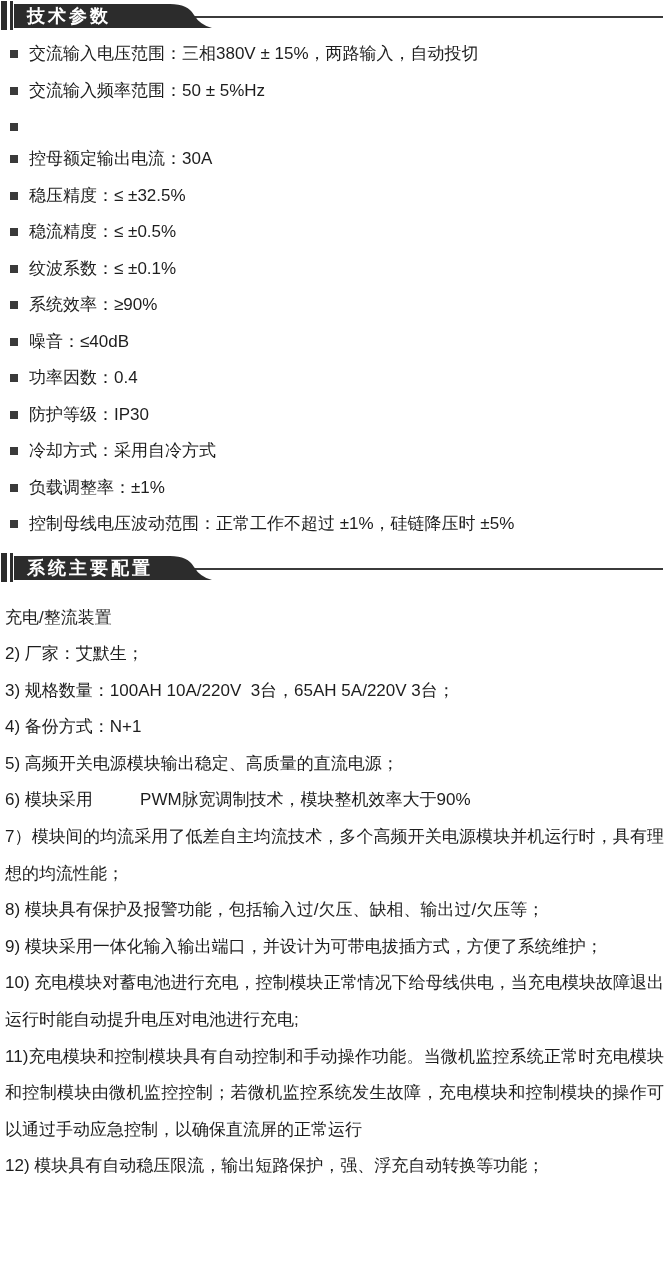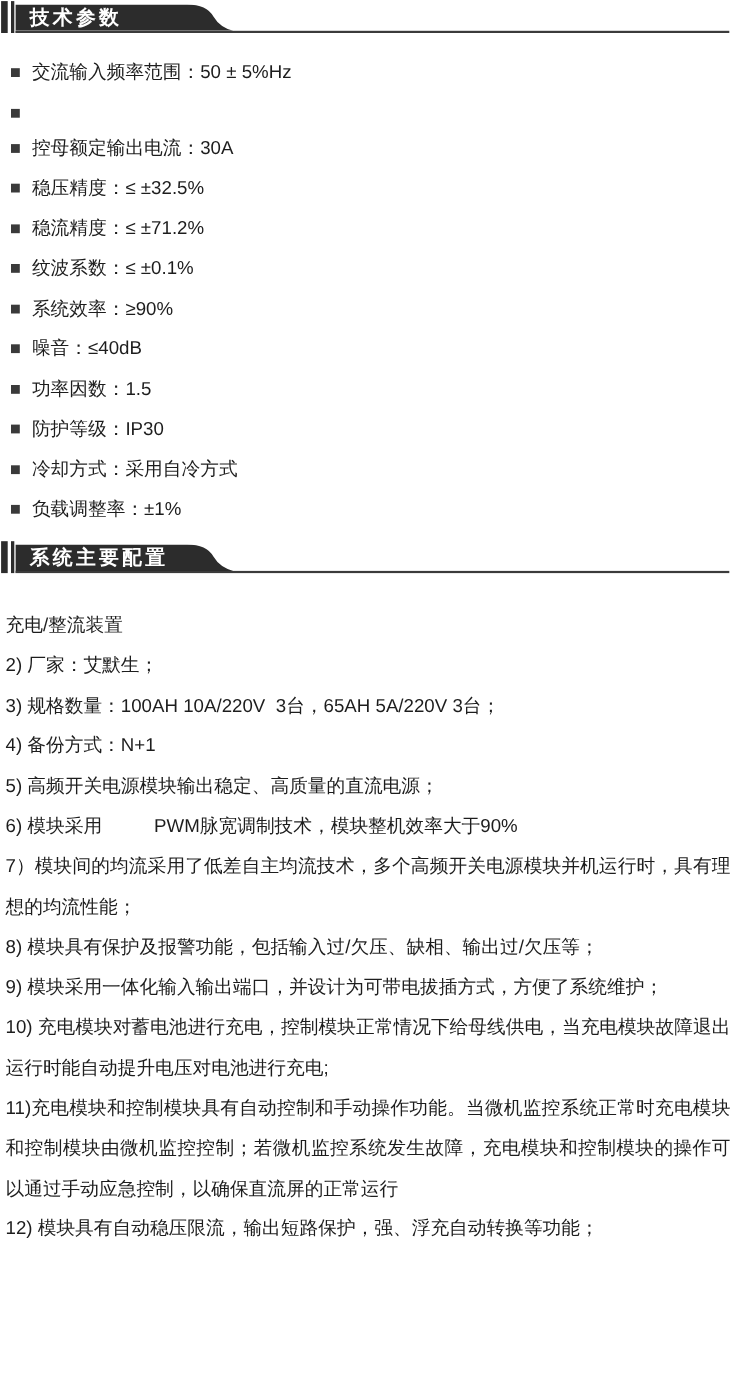--- a/index.html
+++ b/index.html
@@ -7,21 +7,21 @@
     width:668px;height:1270px;
     background:#ffffff;
     font-family:"Liberation Sans","DejaVu Sans",sans-serif;
     color:#1d1d1d;
     overflow:hidden;
     position:relative;
   }
   .page{width:668px;height:1270px;overflow:hidden;}
 
   
-  .section-header{position:relative;height:29px;}
+  .section-header{position:relative;height:17px;}
   .section-header .bar-thick{
     position:absolute;left:1px;top:0;width:6px;height:29px;background:#2c2c2c;
   }
   .section-header .bar-thin{
     position:absolute;left:10px;top:0;width:3px;height:29px;background:#2c2c2c;
   }
   .section-header .rule{
     position:absolute;left:14px;right:5px;bottom:0;height:2px;background:#3b3b3b;
   }
   .section-header .tab{
@@ -69,20 +69,24 @@
     <span class="tab">
       <svg viewBox="0 0 198 24" preserveAspectRatio="none">
         <path d="M0,24 L0,0 L156,0 Q174,0 180,11 Q186,21 198,24 Z" fill="#2c2c2c"></path>
       </svg>
       <span class="tab-label">技术参数</span>
     </span>
   </div>
 
   <ul class="spec-list">
 
+      <li>
+        <span class="sq"></span>
+        <span>交流输入电压范围：三相380V ± 15%，两路输入，自动投切</span>
+      </li>
 
       <li>
         <span class="sq"></span>
         <span>交流输入频率范围：50 ± 5%Hz</span>
       </li>
 
       <li>
         <span class="sq"></span>
       </li>
 
@@ -91,58 +95,62 @@
         <span>控母额定输出电流：30A</span>
       </li>
 
       <li>
         <span class="sq"></span>
         <span>稳压精度：≤ ±32.5%</span>
       </li>
 
       <li>
         <span class="sq"></span>
-        <span>稳流精度：≤ ±71.2%</span>
+        <span>稳流精度：≤ ±0.5%</span>
       </li>
 
       <li>
         <span class="sq"></span>
         <span>纹波系数：≤ ±0.1%</span>
       </li>
 
       <li>
         <span class="sq"></span>
         <span>系统效率：≥90%</span>
       </li>
 
       <li>
         <span class="sq"></span>
         <span>噪音：≤40dB</span>
       </li>
 
       <li>
         <span class="sq"></span>
-        <span>功率因数：1.5</span>
+        <span>功率因数：0.4</span>
       </li>
 
       <li>
         <span class="sq"></span>
         <span>防护等级：IP30</span>
       </li>
 
       <li>
         <span class="sq"></span>
         <span>冷却方式：采用自冷方式</span>
       </li>
 
       <li>
         <span class="sq"></span>
         <span>负载调整率：±1%</span>
       </li>
 
+      <li>
+        <span class="sq"></span>
+        <span>控制母线电压波动范围：正常工作不超过 ±1%，硅链降压时 ±5%</span>
+      </li>
     </ul>
 
   <div class="section-header hdr2">
     <span class="bar-thick"></span>
     <span class="bar-thin"></span>
     <span class="rule"></span>
     <span class="tab">
       <svg viewBox="0 0 198 24" preserveAspectRatio="none">
         <path d="M0,24 L0,0 L156,0 Q174,0 180,11 Q186,21 198,24 Z" fill="#2c2c2c"></path>
       </svg>

